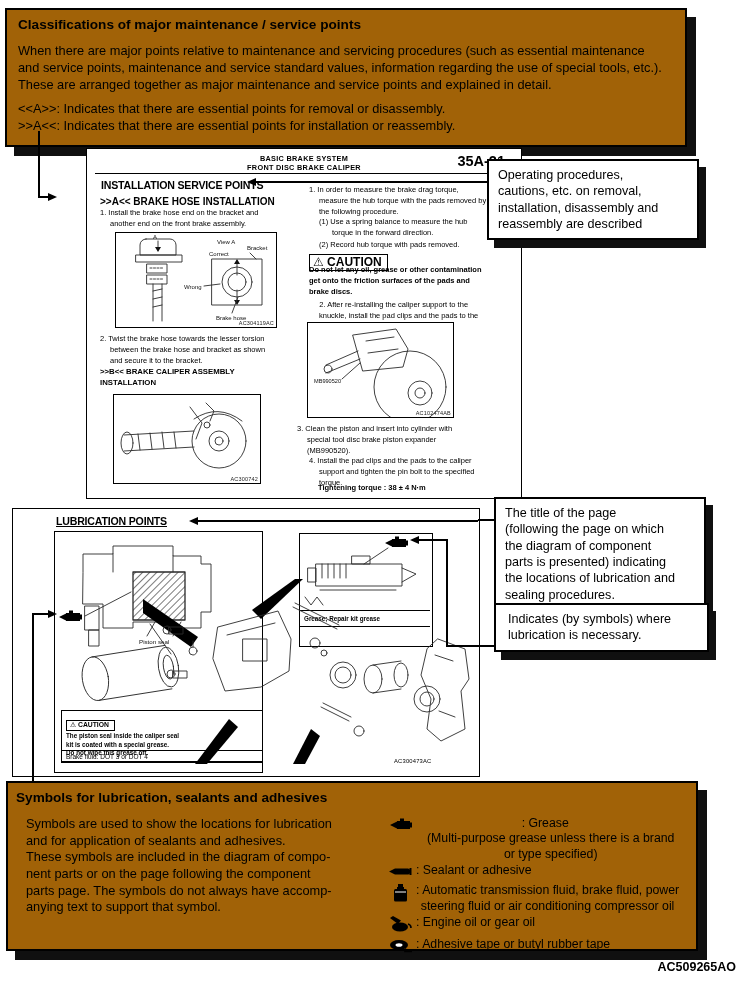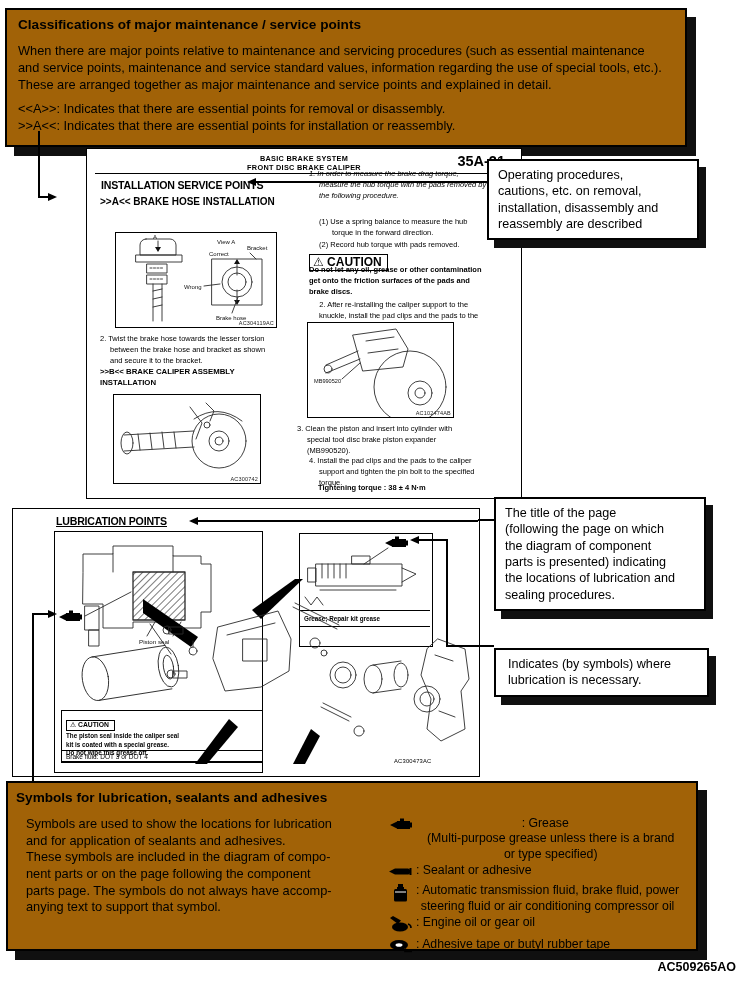--- a/index.html
+++ b/index.html
@@ -51,20 +51,22 @@
   <div class="tri-right" style="left:48px;top:193px;"></div>
 
   <div class="snippet" style="left:42px;top:148px;width:434px;height:349px;margin-left:44px;">
     <div class="abs" style="left:0;top:5px;width:100%;text-align:center;font-size:7.3px;font-weight:bold;letter-spacing:.3px;">BASIC BRAKE SYSTEM</div>
     <div class="abs" style="left:0;top:14px;width:100%;text-align:center;font-size:7.3px;font-weight:bold;letter-spacing:.3px;">FRONT DISC BRAKE CALIPER</div>
     <div class="abs" style="right:16px;top:4px;font-size:14.5px;font-weight:bold;">35A-21</div>
     <div class="line" style="left:8px;top:24px;width:418px;height:1px;"></div>
 
     <div class="abs" style="left:14px;top:30px;font-size:10.6px;font-weight:bold;letter-spacing:-.2px;">INSTALLATION SERVICE POINTS</div>
     <div class="abs" style="left:13px;top:47px;font-size:10px;font-weight:bold;">&gt;&gt;A&lt;&lt; BRAKE HOSE INSTALLATION</div>
+    <div class="abs sm step" style="left:13px;top:59px;">1. Install the brake hose end on the bracket and
+another end on the front brake assembly.</div>
 
     <div class="fig" style="left:28px;top:83px;width:160px;height:94px;">
       <svg width="160" height="94" viewBox="0 0 160 94">
         <g class="diagram-stroke">
           <path d="M30,6 h24 a6,6 0 0 1 6,6 v10 h-36 v-10 a6,6 0 0 1 6,-6 z"></path>
           <line x1="42" y1="8" x2="42" y2="17"></line>
             <path d="M39,14 l3,5 l3,-5 z" fill="#111" stroke="none"></path>
           <rect x="20" y="22" width="46" height="7"></rect>
           <rect x="31" y="31" width="20" height="9"></rect>
             <line x1="34" y1="35" x2="48" y2="35" stroke-dasharray="2,1.5"></line>
@@ -117,21 +119,21 @@
           <line x1="24" y1="39" x2="26" y2="55"></line>
             <line x1="36" y1="38" x2="38" y2="54"></line>
             <line x1="48" y1="37" x2="50" y2="53"></line>
             <line x1="60" y1="37" x2="62" y2="53"></line>
           <circle cx="93" cy="30" r="3"></circle>
         </g>
       </svg>
       <div class="figcode">AC300742</div>
     </div>
 
-    <div class="abs sm step" style="left:222px;top:20px;font-style:italic;">1. In order to measure the brake drag torque,
+    <div class="abs sm step" style="left:222px;top:36px;">1. In order to measure the brake drag torque,
 measure the hub torque with the pads removed by
 the following procedure.</div>
     <div class="abs sm substep" style="left:232px;top:68px;">(1) Use a spring balance to measure the hub
 torque in the forward direction.</div>
     <div class="abs sm substep" style="left:232px;top:91px;">(2) Record hub torque with pads removed.</div>
     <div class="abs" style="left:222px;top:103px;">
       <span class="caution-tag"><span>⚠</span> <span>CAUTION</span></span>
     </div>
     <div class="abs sm sm-b" style="left:222px;top:116px;">Do not let any oil, grease or other contamination
 get onto the friction surfaces of the pads and
@@ -295,21 +297,21 @@
   <div class="line" style="left:446px;top:539px;width:2px;height:108px;"></div>
   <div class="line" style="left:446px;top:645px;width:48px;height:2px;"></div>
 
   <div class="callout" style="left:494px;top:497px;width:190px;">The title of the page
 (following the page on which
 the diagram of component
 parts is presented) indicating
 the locations of lubrication and
 sealing procedures.</div>
 
-  <div class="callout" style="left:494px;top:648px;width:190px;padding-left:12px;">Indicates (by symbols) where
+  <div class="callout" style="left:494px;top:603px;width:190px;padding-left:12px;">Indicates (by symbols) where
 lubrication is necessary.</div>
 
   <div class="big-box" style="left:6px;top:781px;width:672px;height:152px;padding:7px 8px;">
     <div class="header-title">Symbols for lubrication, sealants and adhesives</div>
     <div class="abs ml" style="left:18px;top:33px;font-size:12.8px;line-height:1.3;">Symbols are used to show the locations for lubrication
 and for application of sealants and adhesives.
 These symbols are included in the diagram of compo-
 nent parts or on the page following the component
 parts page. The symbols do not always have accomp-
 anying text to support that symbol.</div>

